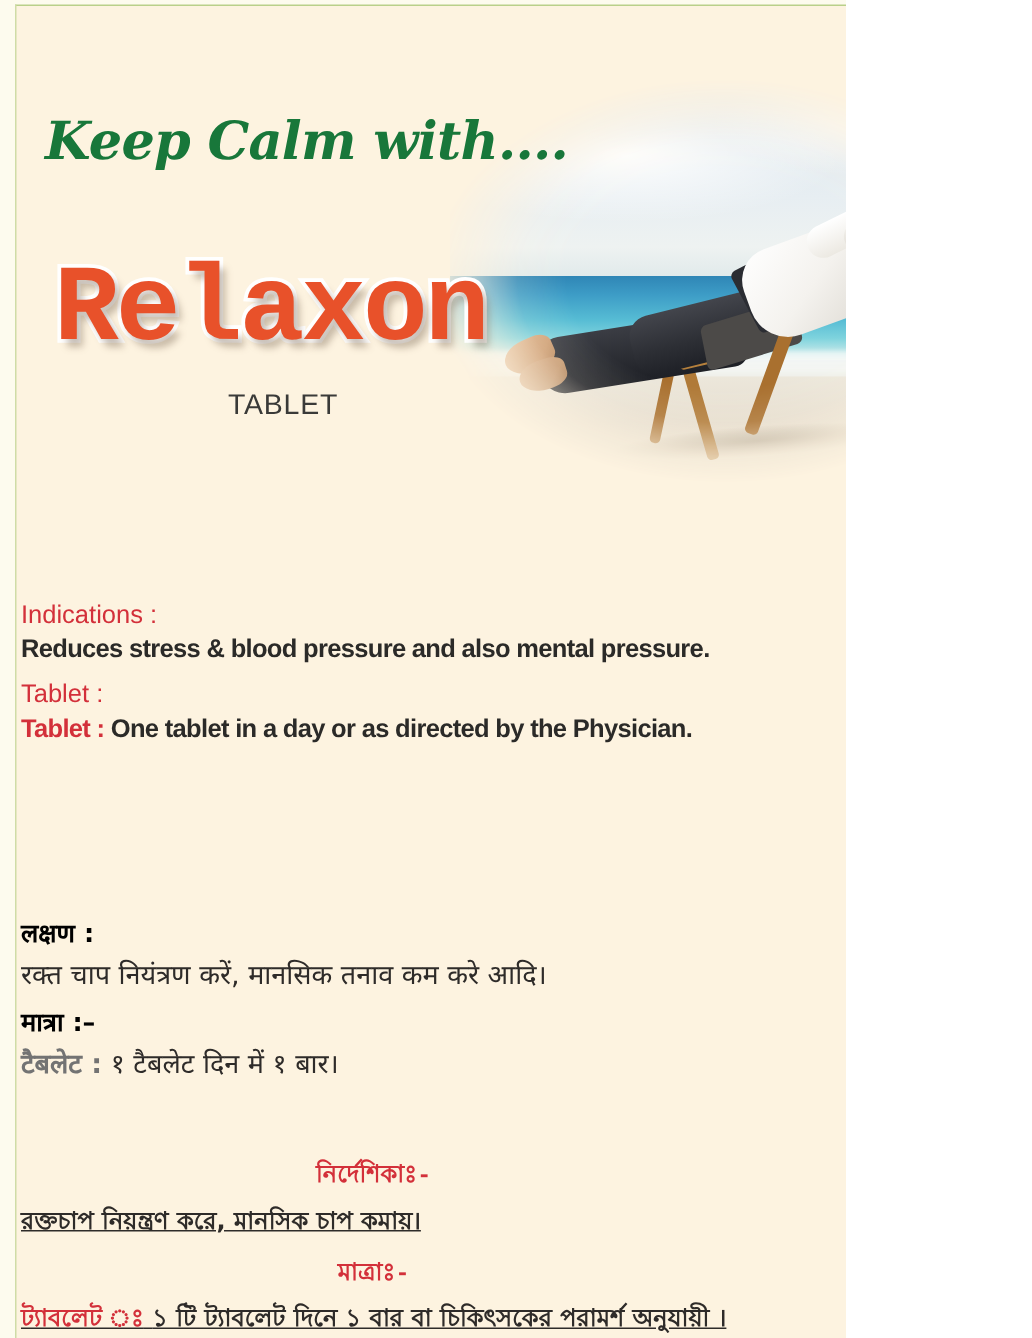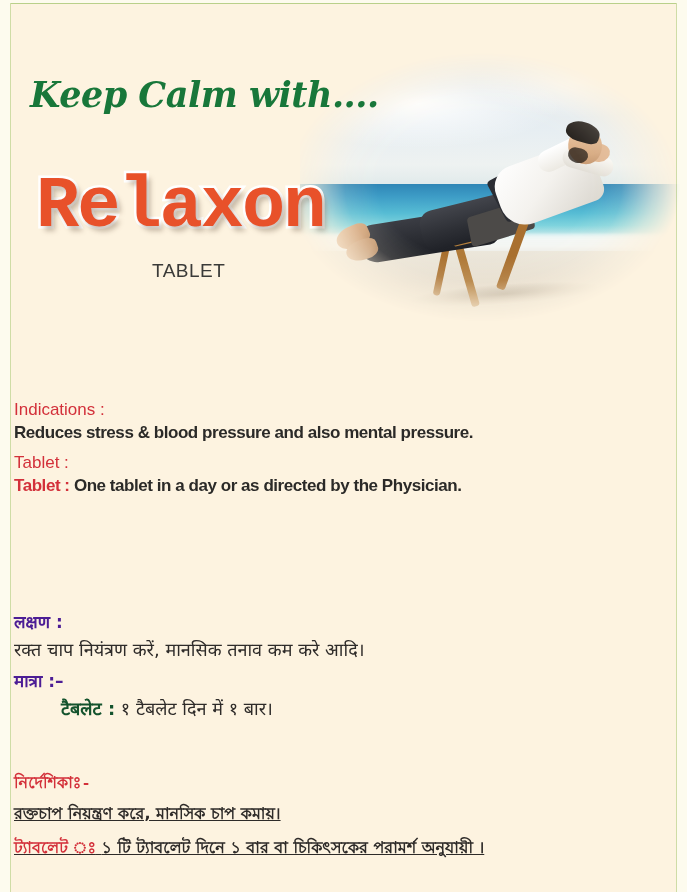--- a/index.html
+++ b/index.html
@@ -3,21 +3,21 @@
 <meta charset="utf-8">
 <title>Relaxon Tablet Leaflet</title>
 <style>
   html, body {
     margin: 0;
     padding: 0;
     background: #ffffff;
   }
   #page {
     position: relative;
-    width: 687px;
+    width: 564px;
     height: 892px;
     overflow: hidden;
     background: #fdf6e6;
     font-family: "Liberation Sans", sans-serif;
   }
   
   .paper-margin {
     position: absolute;
     left: 0; top: 0;
     width: 688px; height: 892px;
@@ -312,38 +312,39 @@
     letter-spacing: -0.45px;
     margin-bottom: 10px;
   }
   .en .bd .lbl { color: #d3303a; }
 
   .hi { top: 610px; }
   .hi .hd {
     font-family: "DejaVu Sans", sans-serif;
     font-size: 17px;
     font-weight: bold;
-    color: #4c1d95;
+    color: #000000;
     margin-bottom: 4px;
   }
   .hi .bd {
     font-family: "DejaVu Sans", sans-serif;
     font-size: 18px;
     color: #2e2b29;
     margin-bottom: 8px;
   }
-  .hi .bd .lbl { color: #14532d; font-weight: bold; margin-left: 47px; }
+  .hi .bd .lbl { color: #737373; font-weight: bold; }
 
   .bn { top: 770px; }
   .bn .hd {
     font-family: Liberation Mono, monospace;
     font-size: 16px;
     font-weight: bold;
     color: #d3303a;
     margin-bottom: 4px;
+    text-align: center;
   }
   .bn .bd {
     font-family: "DejaVu Sans", sans-serif;
     font-size: 16px;
     font-weight: bold;
     color: #2e2b29;
     margin-bottom: 7px;
     text-decoration: underline;
   }
   .bn .bd .lbl { color: #d3303a; }
@@ -400,16 +401,17 @@
   <div class="sec hi">
     <div class="hd line">लक्षण :</div>
     <div class="bd line">रक्त चाप नियंत्रण करें, मानसिक तनाव कम करे आदि।</div>
     <div class="hd line">मात्रा :–</div>
     <div class="bd line"><span class="lbl">टैबलेट :</span> <span>१ टैबलेट दिन में १ बार।</span></div>
   </div>
 
   <div class="sec bn">
     <div class="hd line">নির্দেশিকাঃ-</div>
     <div class="bd line">রক্তচাপ নিয়ন্ত্রণ করে, মানসিক চাপ কমায়।</div>
+    <div class="hd line">মাত্রাঃ-</div>
     <div class="bd line"><span class="lbl">ট্যাবলেট ঃ</span> <span>১ টি ট্যাবলেট দিনে ১ বার বা চিকিৎসকের পরামর্শ অনুযায়ী ।</span></div>
   </div>
 
 </div>
 
 </body></html>

